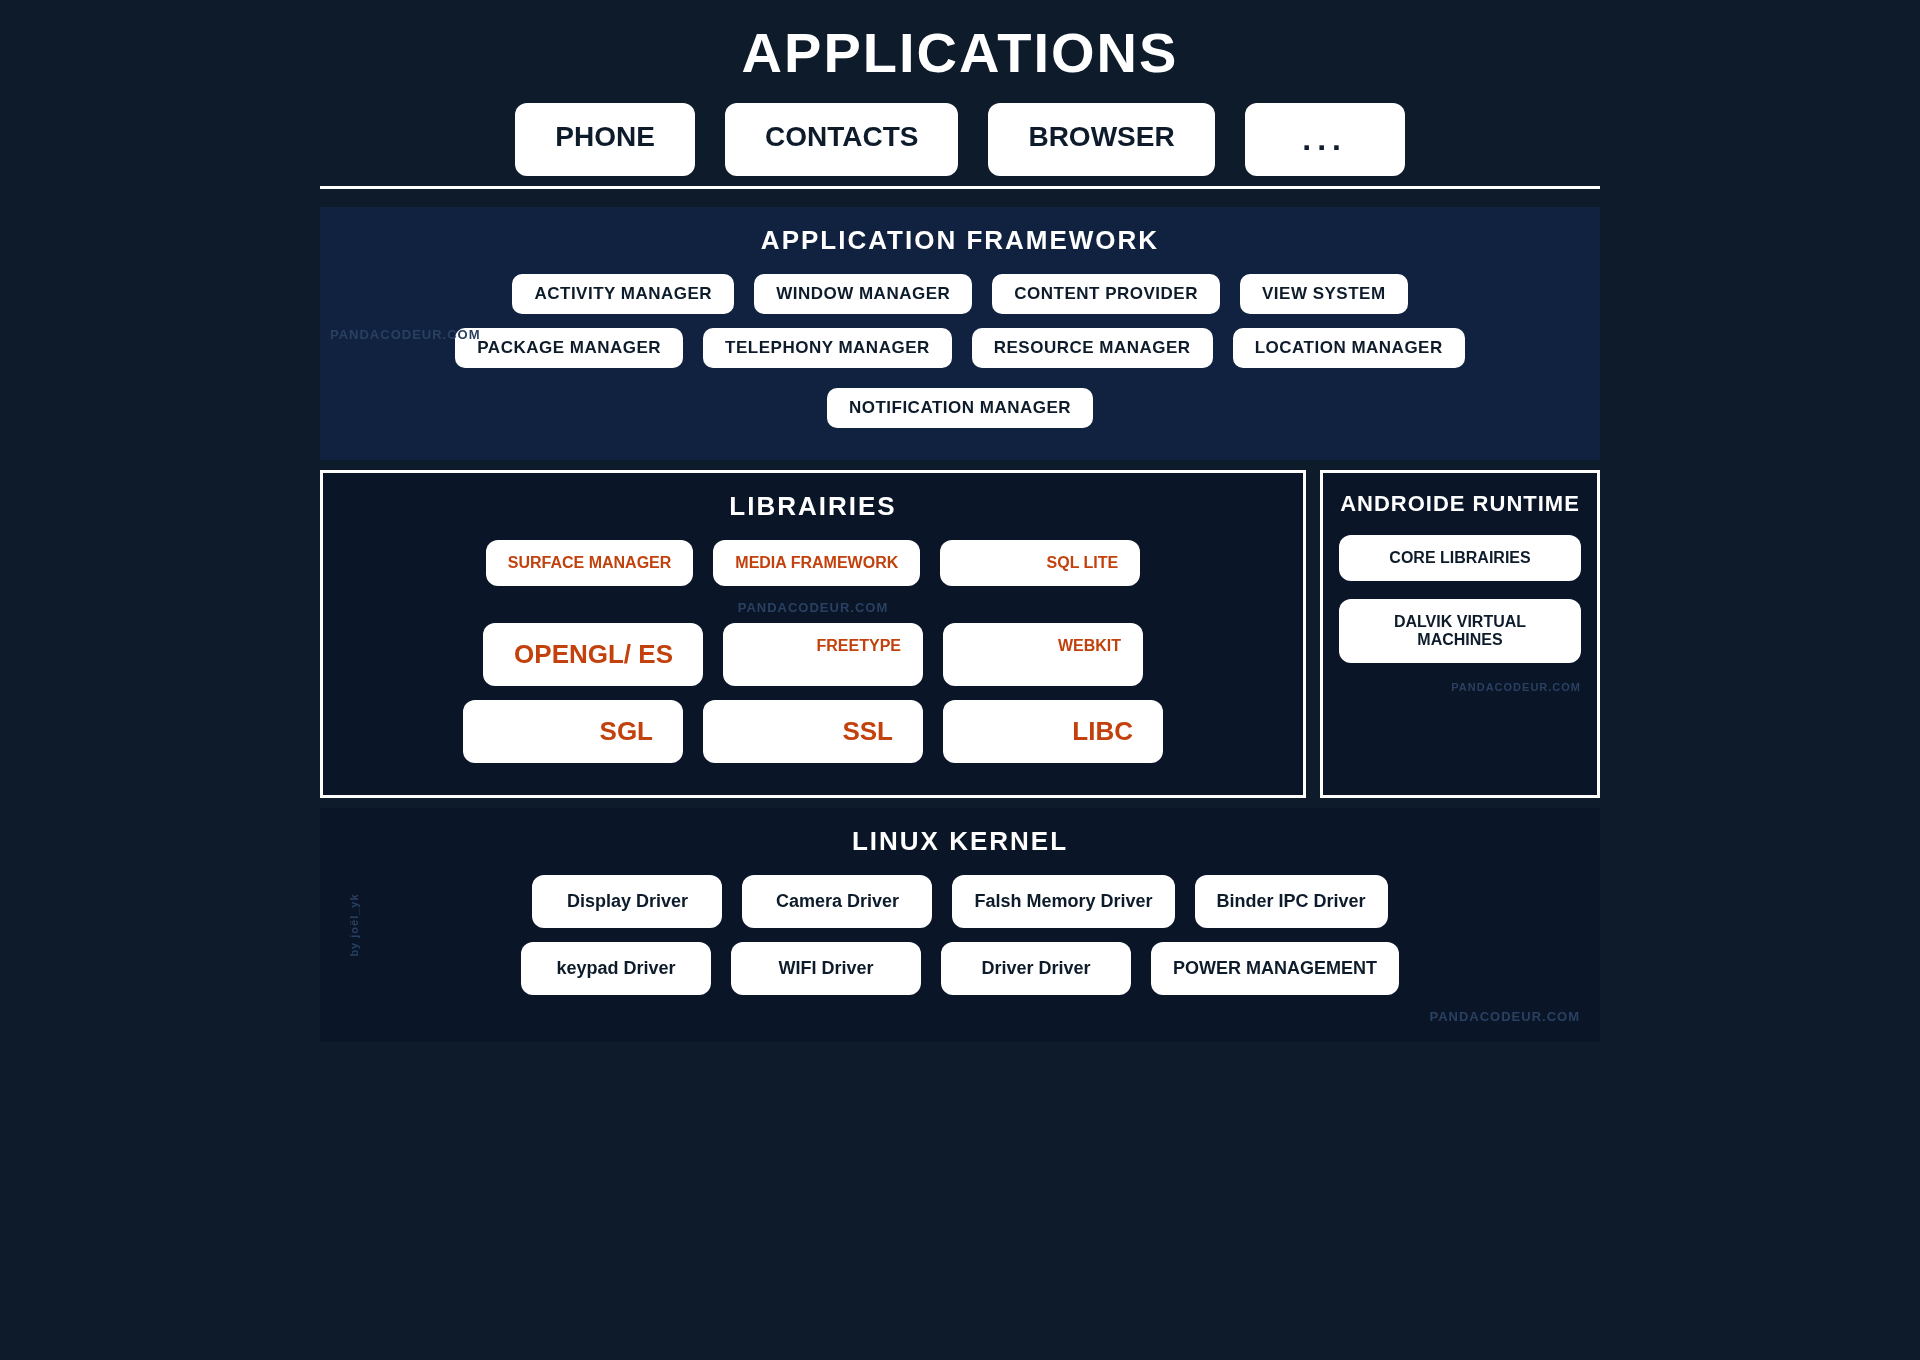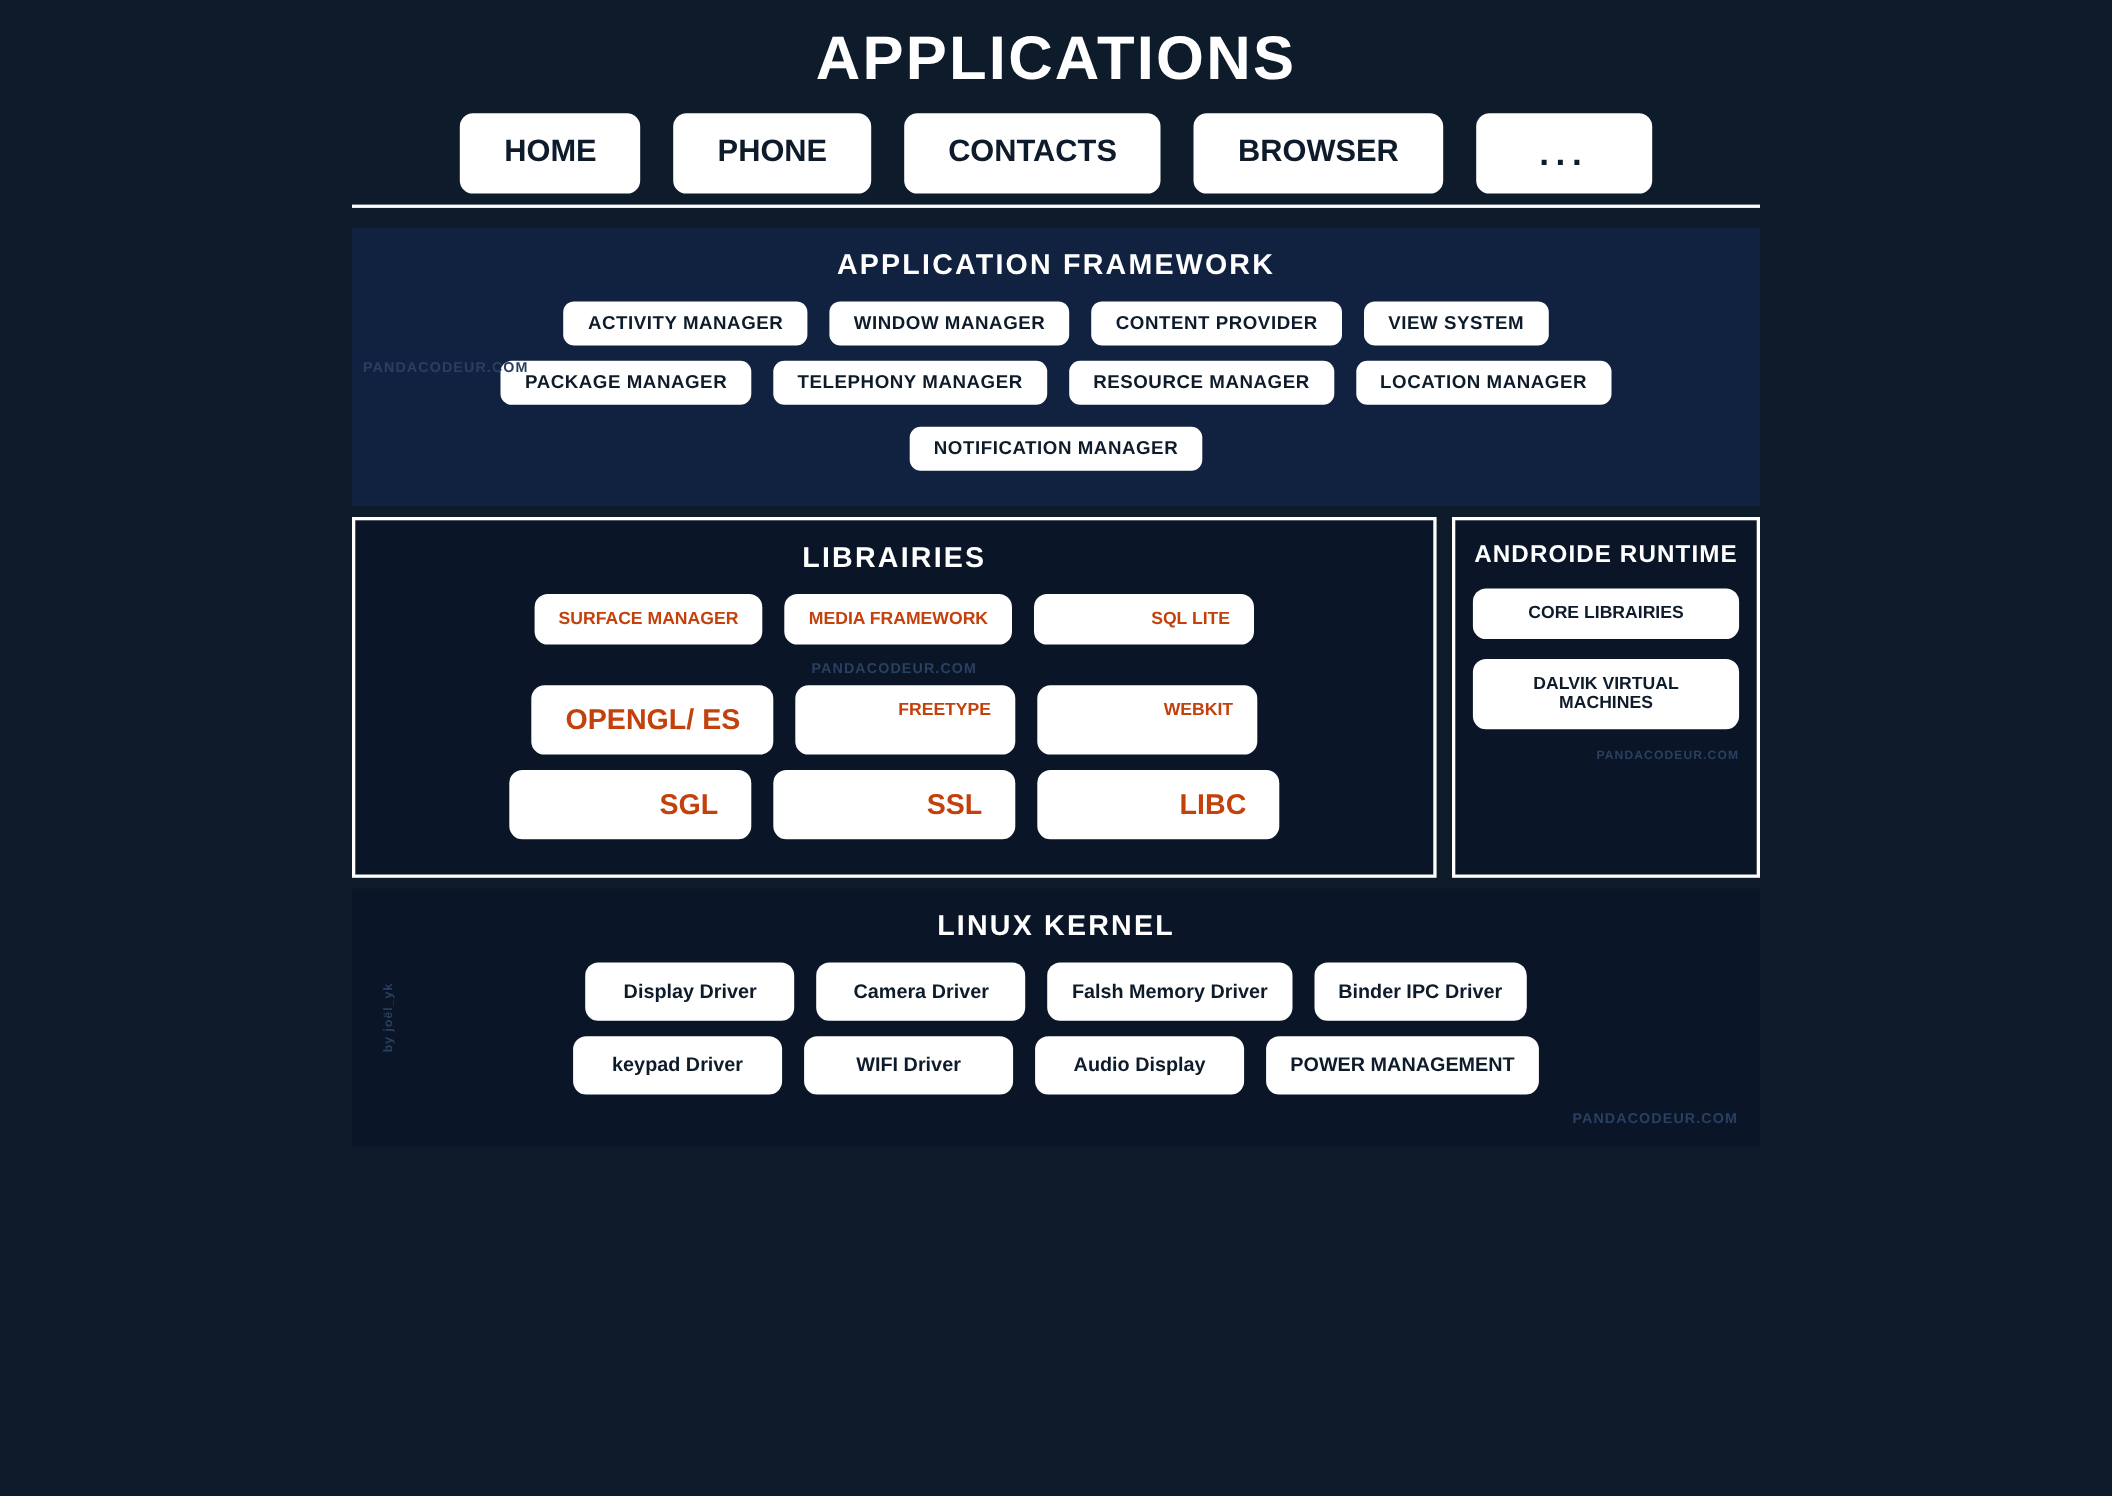--- a/index.html
+++ b/index.html
@@ -240,21 +240,20 @@
       color: white;
       text-transform: uppercase;
     }
   </style>
 </head>
 <body>
 
 <div class="applications-section">
   <div class="section-title large">APPLICATIONS</div>
   <div class="apps-row">
-    <div class="app-box">HOME</div>
     <div class="app-box">PHONE</div>
     <div class="app-box">CONTACTS</div>
     <div class="app-box">BROWSER</div>
     <div class="app-box ellipsis">...</div>
   </div>
   <hr class="divider">
 </div>
 
 <div class="framework-section">
   <span class="watermark">PANDACODEUR.COM</span>
@@ -309,17 +308,17 @@
   <div class="section-title">LINUX KERNEL</div>
   <div class="kernel-row">
     <div class="kernel-box">Display Driver</div>
     <div class="kernel-box">Camera Driver</div>
     <div class="kernel-box">Falsh Memory Driver</div>
     <div class="kernel-box">Binder IPC Driver</div>
   </div>
   <div class="kernel-row">
     <div class="kernel-box">keypad Driver</div>
     <div class="kernel-box">WIFI  Driver</div>
-    <div class="kernel-box">Audio  Display</div>
+    <div class="kernel-box">Driver  Driver</div>
     <div class="kernel-box">POWER MANAGEMENT</div>
   </div>
   <div class="bottom-watermark">PANDACODEUR.COM</div>
 </div>
 
 </body></html>

